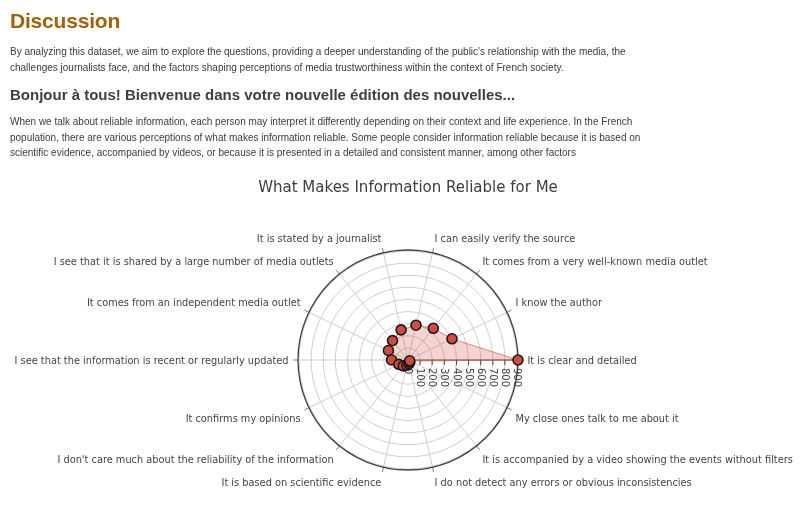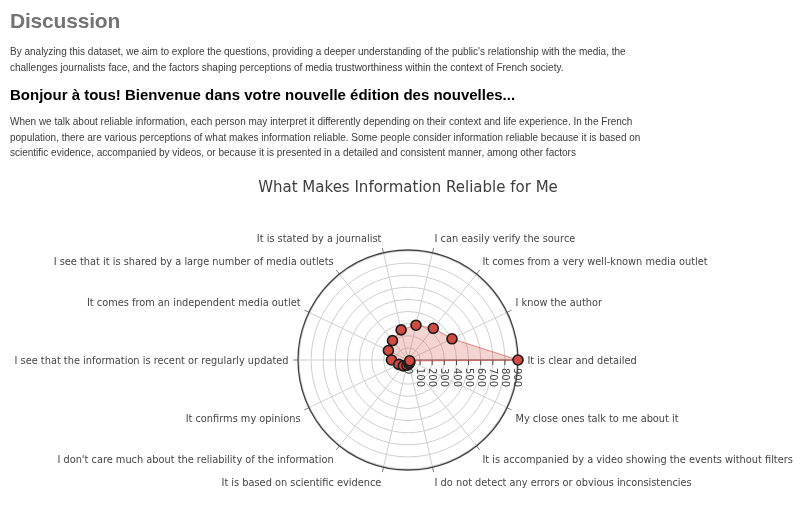--- a/index.html
+++ b/index.html
@@ -3,29 +3,29 @@
 <meta charset="utf-8">
 <style>
   html,body{margin:0;padding:0;background:#fff;}
   body{
     width:800px;height:510px;overflow:hidden;position:relative;
     font-family:"Liberation Sans",sans-serif;color:#3b3b3b;
   }
   .page{padding:9px 10px 0 10px;}
   h1.doc-heading{
     font-size:21px;line-height:1.15;margin:0 0 11px 0;
-    color:#737373;font-weight:bold;letter-spacing:-0.2px;
+    color:#a16207;font-weight:bold;letter-spacing:-0.2px;
   }
   p.doc-par{
     font-size:10px;line-height:15.5px;margin:0 0 11px 0;
     white-space:pre-line;color:#3b3b3b;
   }
   h2.doc-subheading{
     font-size:15px;line-height:1.2;margin:0 0 10px 0;
-    color:#000000;font-weight:bold;
+    color:#404040;font-weight:bold;
   }
   .chart-wrap{position:absolute;top:165px;left:0;width:800px;height:345px;margin:0;}
   svg{overflow:visible;display:block;}
   svg text{font-family:"DejaVu Sans",sans-serif;}
 </style>
 </head>
 <body>
 
 <div class="page">
   <h1 class="doc-heading">Discussion</h1>

